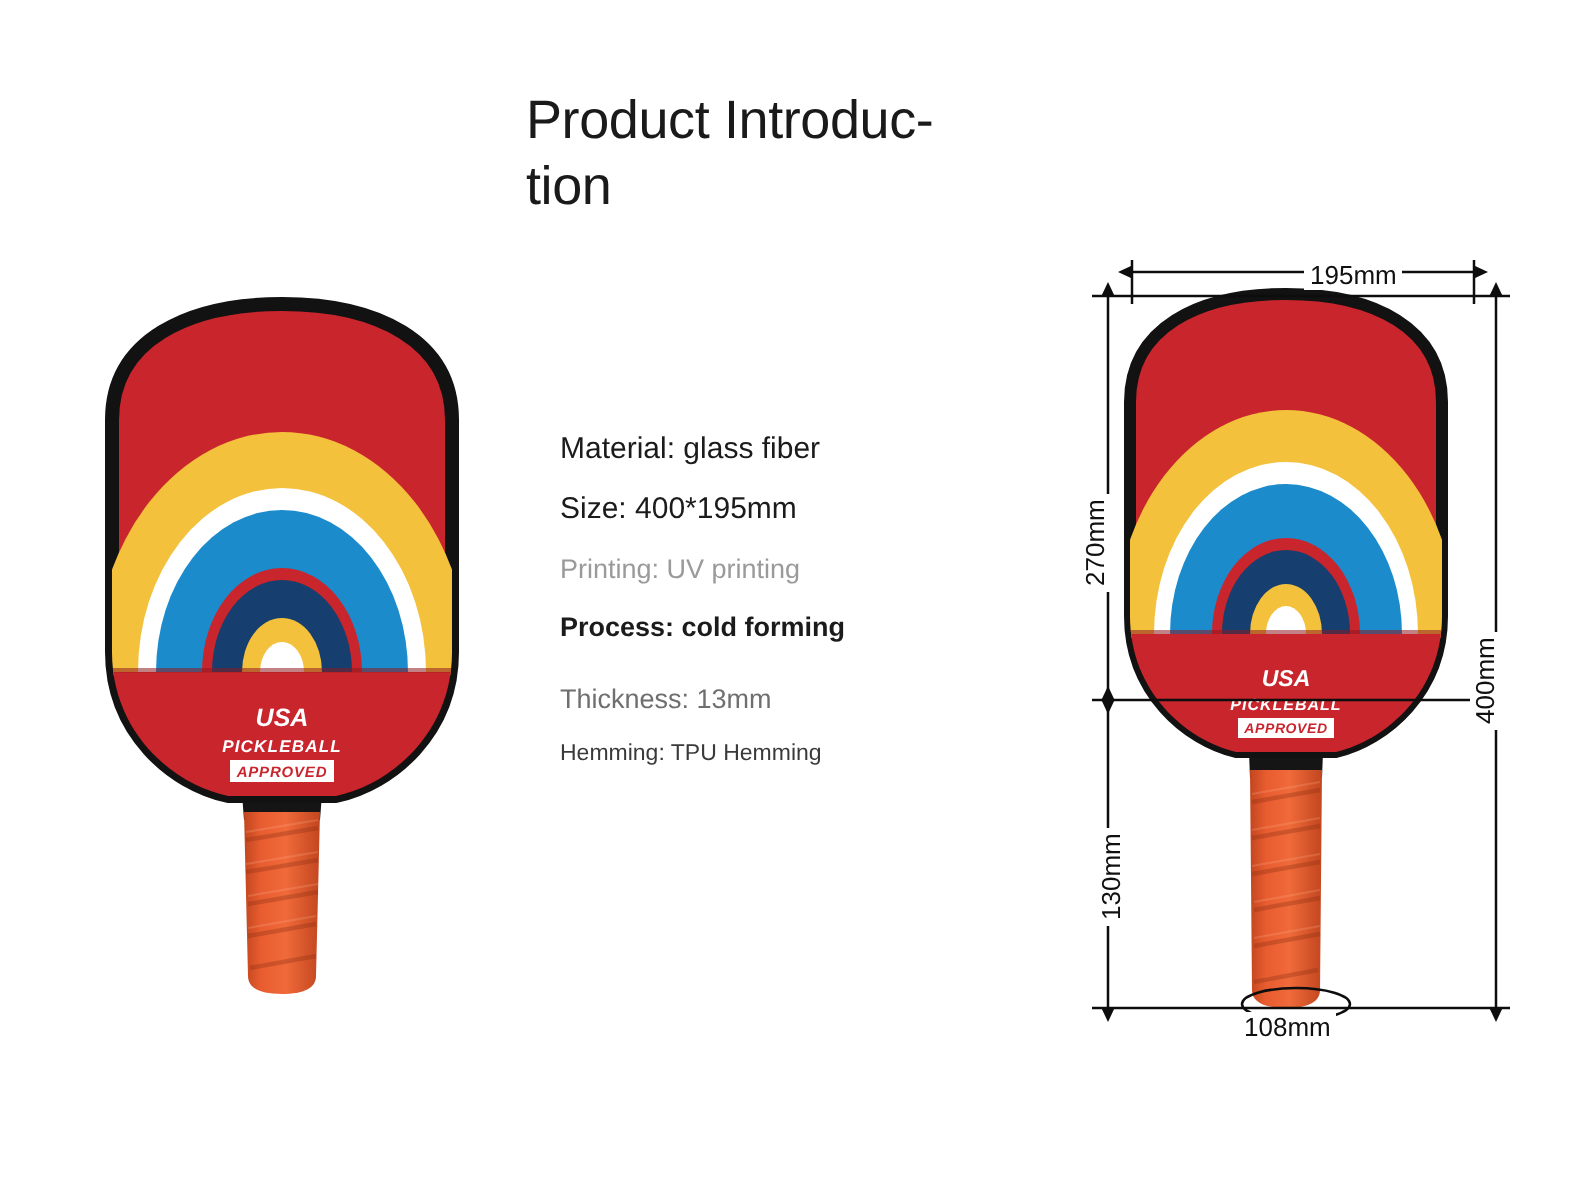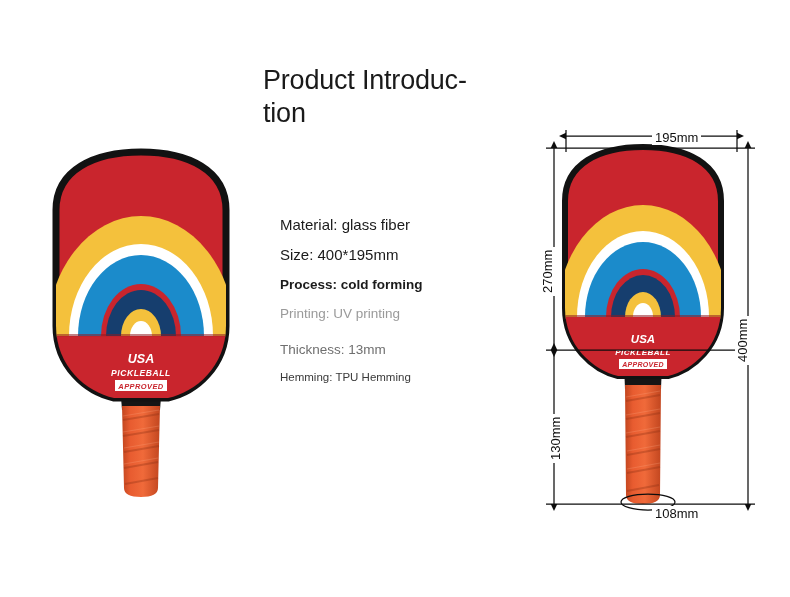--- a/index.html
+++ b/index.html
@@ -14,21 +14,21 @@
     position: relative;
     overflow: hidden;
     font-family: "Liberation Sans", sans-serif;
     -webkit-font-smoothing: antialiased;
   }
 
   
   #page-title {
     position: absolute;
     left: 263px;
-    top: 64px;
+    top: 44px;
     width: 250px;
     font-size: 27px;
     line-height: 33px;
     color: #1a1a1a;
     font-weight: 400;
     letter-spacing: -0.2px;
     white-space: pre-line;
   }
 
   
@@ -70,21 +70,21 @@
   .dim-label {
     position: absolute;
     font-family: "Liberation Sans", sans-serif;
     font-size: 13px;
     color: #101010;
     background: #ffffff;
     padding: 0 3px;
     white-space: nowrap;
   }
   #label-195 { left: 652px; top: 130px; }
-  #label-108 { left: 652px; top: 506px; }
+  #label-108 { left: 619px; top: 506px; }
   #label-270 {
     left: 540px; top: 296px;
     transform: rotate(-90deg);
     transform-origin: left top;
   }
   #label-130 {
     left: 548px; top: 463px;
     transform: rotate(-90deg);
     transform-origin: left top;
   }
@@ -96,22 +96,22 @@
 </style>
 </head>
 <body>
 
 <div id="page-title">Product Introduc-
 tion</div>
 
 <div id="spec-list">
   <span class="spec-row spec-s1">Material: glass fiber</span>
   <span class="spec-row spec-s1">Size: 400*195mm</span>
+  <span class="spec-row spec-s4">Printing: UV printing</span>
   <span class="spec-row spec-s3">Process: cold forming</span>
-  <span class="spec-row spec-s4">Printing: UV printing</span>
   <span class="spec-row spec-s5">Thickness: 13mm</span>
   <span class="spec-row spec-s6">Hemming: TPU Hemming</span>
 </div>
 
 <div class="paddle" id="paddle-left">
   <svg width="186" height="352" viewBox="0 0 186 352" xmlns="http://www.w3.org/2000/svg">
     <defs>
       <clipPath id="faceClipL">
         <path d="M93 4
                  C 140 4, 178 22, 178 62

